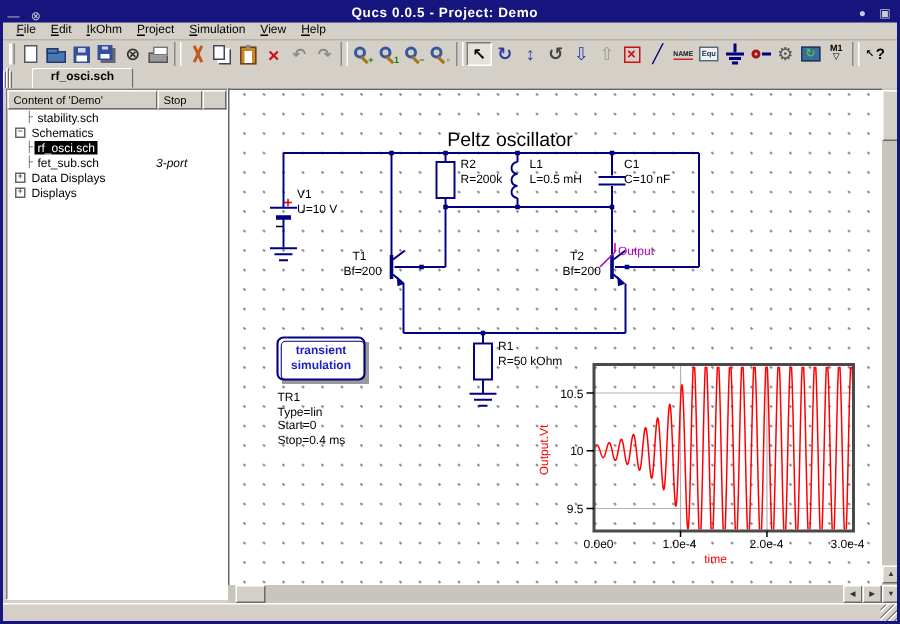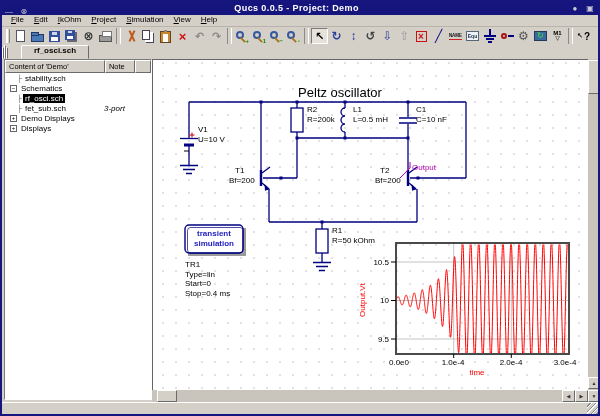--- a/index.html
+++ b/index.html
@@ -304,21 +304,21 @@
 
         <span class="ltab" style="width:"></span>
       </span>
     <span class="tabgap"></span>
     <span class="dtab active" style="width:68px">rf_osci.sch</span>
   </div>
 
   <div class="sidepanel">
     <div class="treeheader">
       <span class="thcell" style="width:113px">Content of 'Demo'</span>
-      <span class="thcell" style="width:33px">Note</span>
+      <span class="thcell" style="width:33px">Stop</span>
       <span class="thcell" style="width:18px"></span>
     </div>
     <div>
 
         <div class="trow child">
 
           <span class="conn">├</span>
           <span class="tlabel">stability.sch</span>
           <span class="tnote"></span>
         </div>
@@ -340,21 +340,21 @@
         <div class="trow child">
 
           <span class="conn">├</span>
           <span class="tlabel">fet_sub.sch</span>
           <span class="tnote">3-port</span>
         </div>
 
         <div class="trow r0">
           <span class="twisty">+</span>
 
-          <span class="tlabel">Demo Displays</span>
+          <span class="tlabel">Data Displays</span>
           <span class="tnote"></span>
         </div>
 
         <div class="trow r0">
           <span class="twisty">+</span>
 
           <span class="tlabel">Displays</span>
           <span class="tnote"></span>
         </div>
       </div>

